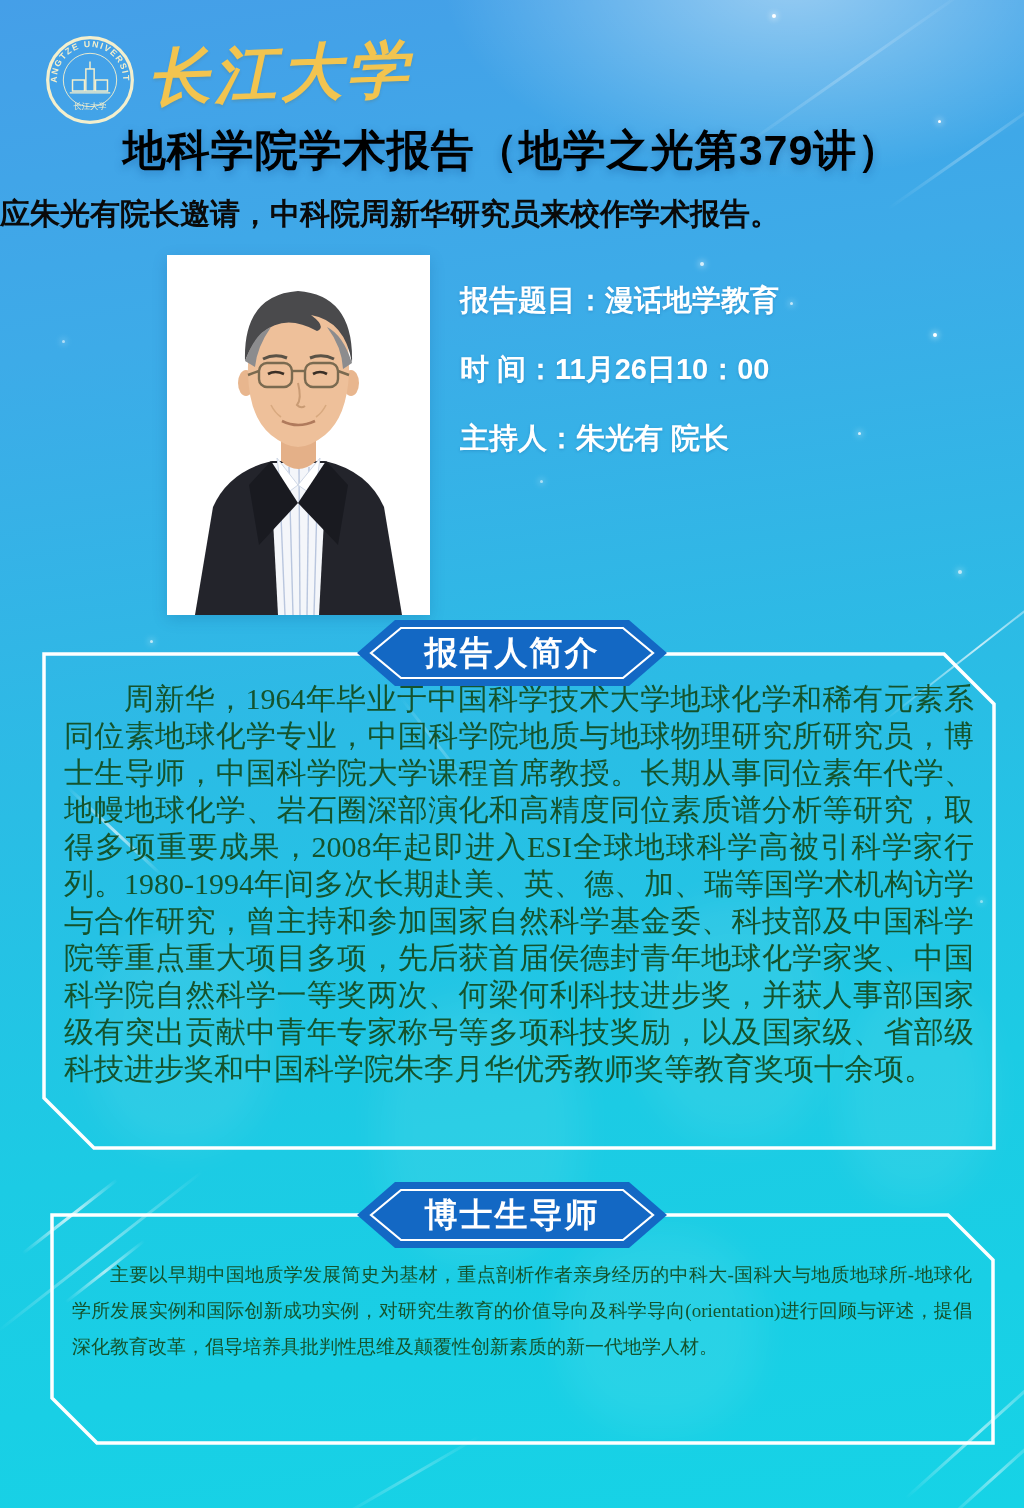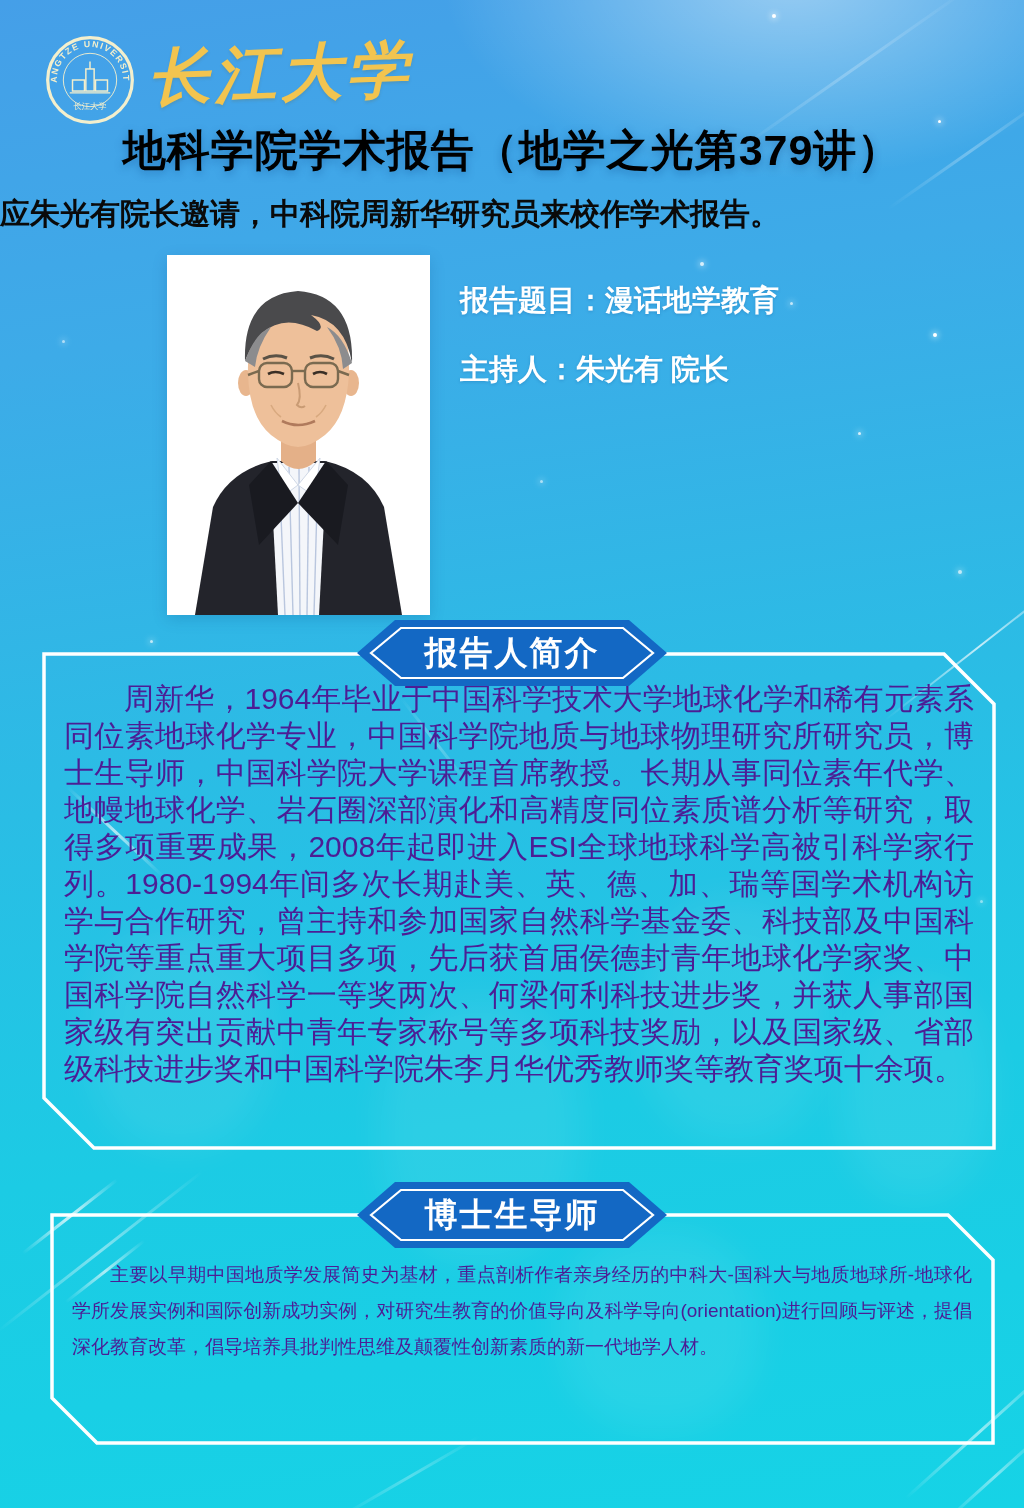--- a/index.html
+++ b/index.html
@@ -36,22 +36,22 @@
   .photo{ position:absolute; left:167px; top:255px; width:263px; height:360px;
     background:#ffffff; box-shadow:0 4px 14px rgba(0,60,120,.18); }
   .photo svg{ display:block; width:100%; height:100%; }
   .details{ position:absolute; left:460px; top:272px; width:540px;margin-top:8px; }
   .detail-row{ font-size:29px; font-weight:bold; color:#ffffff; line-height:40px;
     margin-bottom:29px; text-shadow:0 1px 3px rgba(10,70,140,.25); white-space:nowrap; }
 
   
   .sec-box{ position:absolute; }
   .sec-box svg.frame{ position:absolute; left:0; top:0; }
-  .sec-body{ position:absolute; color:#4c1d95;
-    font-family:Liberation Sans, sans-serif; font-size:30px; line-height:37px;
+  .sec-body{ position:absolute; color:#14532d;
+    font-family:Liberation Serif, serif; font-size:30px; line-height:37px;
     text-align:justify; text-indent:2em; }
   .badge{ position:absolute; width:310px; height:70px; left:357px;text-align:right; }
   .badge svg{ position:absolute; left:0; top:0; }
   .badge span{ position:absolute; inset:0; display:flex; align-items:center; justify-content:center;
     font-size:33px; font-weight:bold; color:#ffffff; letter-spacing:2px; }
 </style>
 </head>
 <body>
 
 <div class="poster">
@@ -161,20 +161,21 @@
 
       <path d="M131,128 Q135,144 130,150 Q134,154 138,151" stroke="#c99b74" stroke-width="2" fill="none"></path>
       <path d="M115,166 Q131,174 148,166" stroke="#b07a5c" stroke-width="2.6" fill="none"></path>
       <path d="M104,150 Q108,158 114,162" stroke="#d8a97f" stroke-width="1.6" fill="none"></path>
       <path d="M159,150 Q155,158 149,162" stroke="#d8a97f" stroke-width="1.6" fill="none"></path>
     </svg>
   </div>
 
   <div class="details">
     <div class="detail-row"><span>报告题目：</span><span>漫话地学教育</span></div>
+    <div class="detail-row"><span>时 间：</span><span>11月26日10：00</span></div>
     <div class="detail-row"><span>主持人：</span><span>朱光有 院长</span></div>
   </div>
 
   <div class="sec-box" style="left:42px;top:652px;width:954px;height:498px;">
     <svg class="frame" width="954" height="498" viewBox="0 0 954 498">
       <polygon points="2,2 902,2 952,52 952,496 52,496 2,446" fill="none" stroke="#ffffff" stroke-width="3.5"></polygon>
     </svg>
     <div class="sec-body" style="left:22px;top:28px;width:910px;">周新华，1964年毕业于中国科学技术大学地球化学和稀有元素系同位素地球化学专业，中国科学院地质与地球物理研究所研究员，博士生导师，中国科学院大学课程首席教授。长期从事同位素年代学、地幔地球化学、岩石圈深部演化和高精度同位素质谱分析等研究，取得多项重要成果，2008年起即进入ESI全球地球科学高被引科学家行列。1980-1994年间多次长期赴美、英、德、加、瑞等国学术机构访学与合作研究，曾主持和参加国家自然科学基金委、科技部及中国科学院等重点重大项目多项，先后获首届侯德封青年地球化学家奖、中国科学院自然科学一等奖两次、何梁何利科技进步奖，并获人事部国家级有突出贡献中青年专家称号等多项科技奖励，以及国家级、省部级科技进步奖和中国科学院朱李月华优秀教师奖等教育奖项十余项。</div>
   </div>
 

